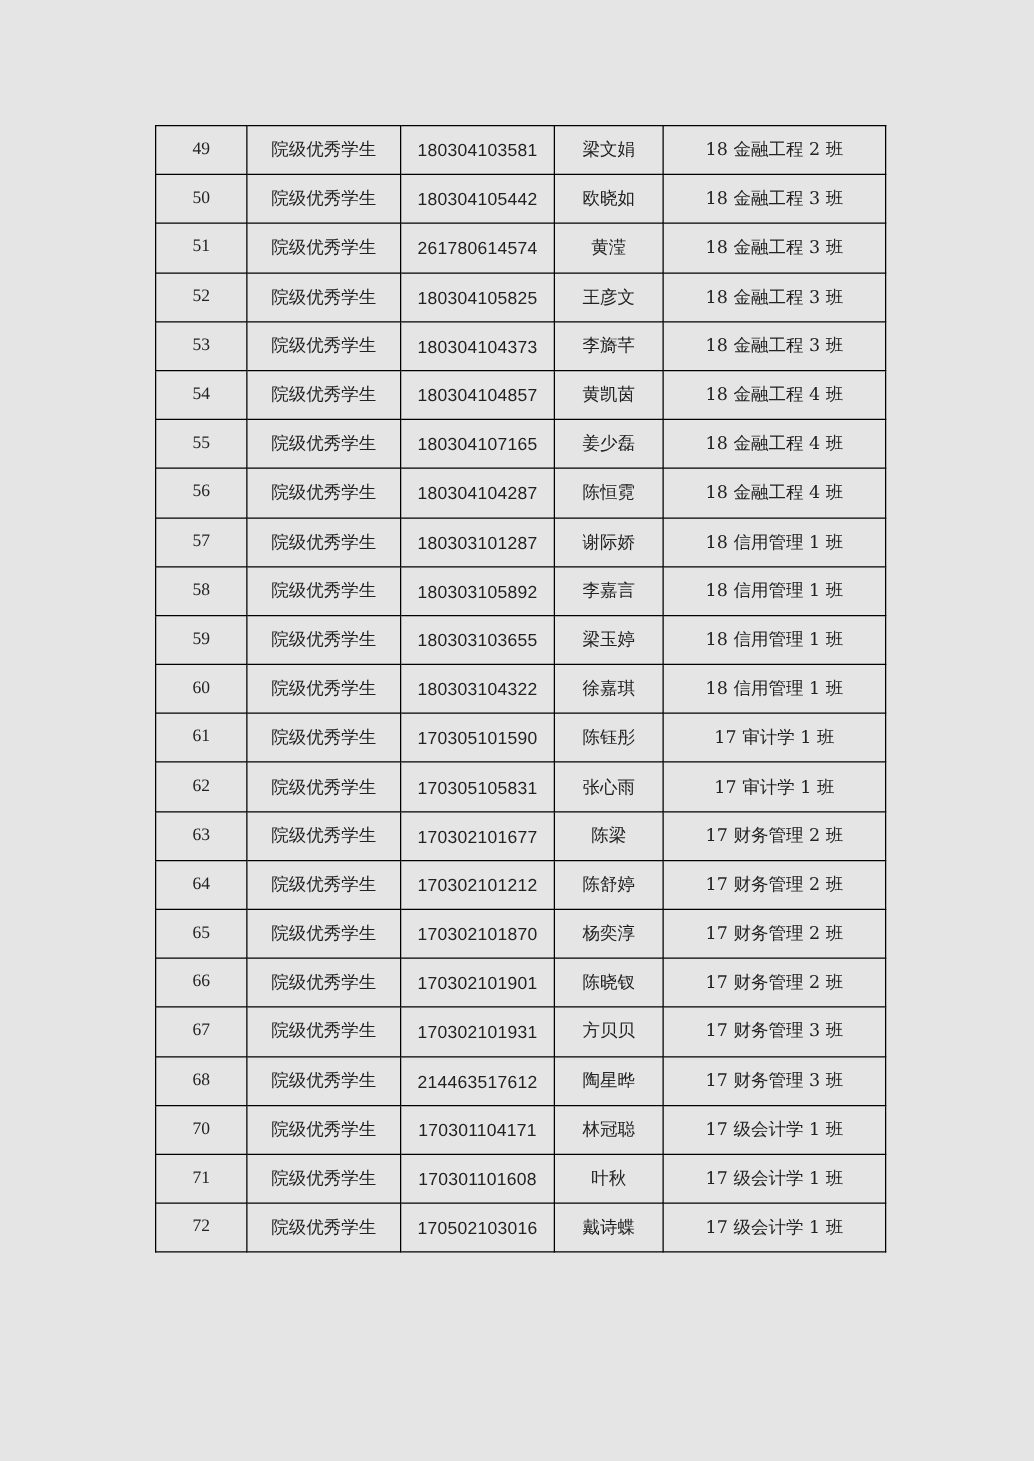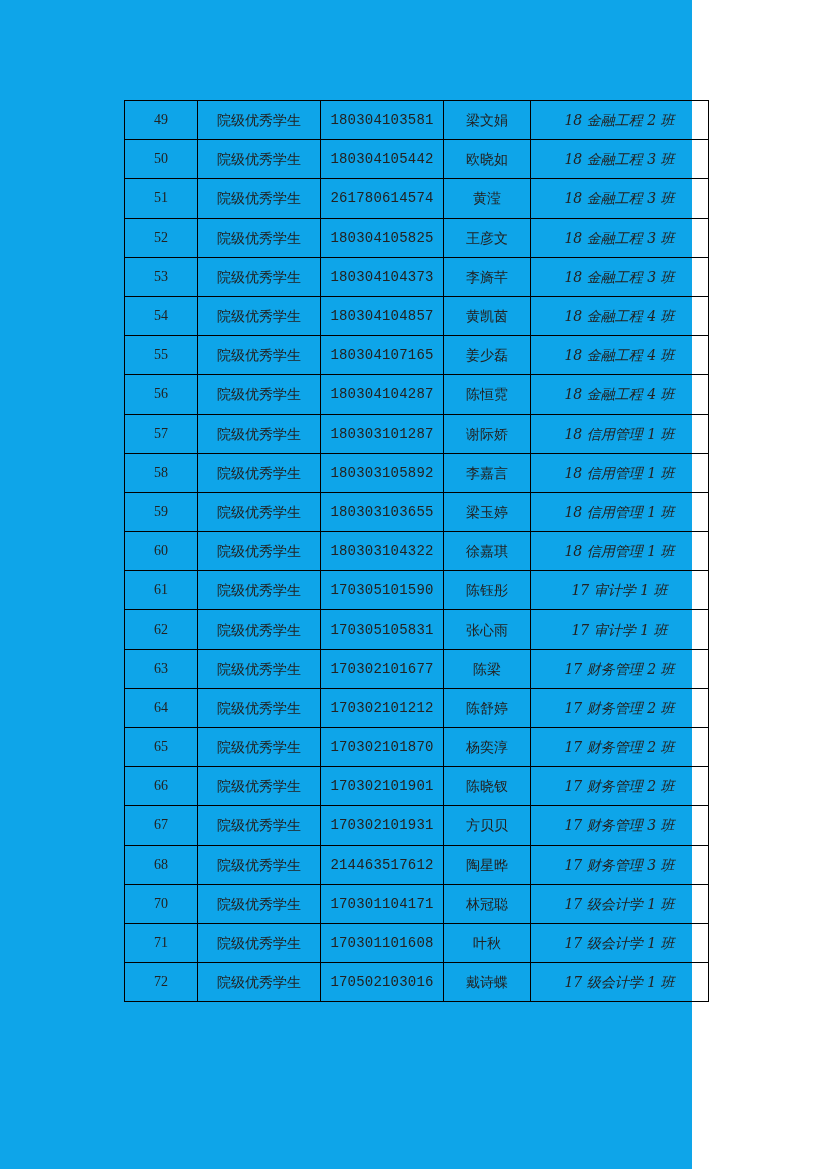--- a/index.html
+++ b/index.html
@@ -11,23 +11,23 @@
       width: 827px;
       height: 1169px;
       position: relative;
       font-family: "DejaVu Serif", "Liberation Serif", serif;
       color: #222222;
     }
     .page {
       position: absolute;
       left: 0;
       top: 0;
-      width: 692px;
+      width: 827px;
       height: 1169px;
-      background: #0ea5e9;
+      background: #e5e5e5;
     }
     table.roster {
       position: absolute;
       left: 124px;
       top: 100px;
       border-collapse: collapse;
       table-layout: fixed;
       width: 580px;
     }
     table.roster td {
@@ -36,23 +36,23 @@
       padding: 0;
       text-align: center;
       vertical-align: middle;
       font-size: 14px;
       line-height: 1;
       white-space: nowrap;
       overflow: hidden;
     }
     td.c-no { width: 72px; font-family: "Liberation Serif", "DejaVu Serif", serif; font-size: 14px; }
     td.c-award { width: 122px; }
-    td.c-id { width: 122px; font-family: Liberation Mono, monospace; font-size: 14px; letter-spacing: 0.2px; }
+    td.c-id { width: 122px; font-family: Liberation Sans, sans-serif; font-size: 14px; letter-spacing: 0.2px; }
     td.c-name { width: 86px; margin-top: 12px; }
-    td.c-class { width: 177px; font-style: italic; }
+    td.c-class { width: 177px; }
   </style>
 </head>
 <body>
 
 <div class="page">
   <table class="roster">
     <tbody id="roster-body">
     <tr>
     <td class="c-no">49</td>
     <td class="c-award">院级优秀学生</td>

